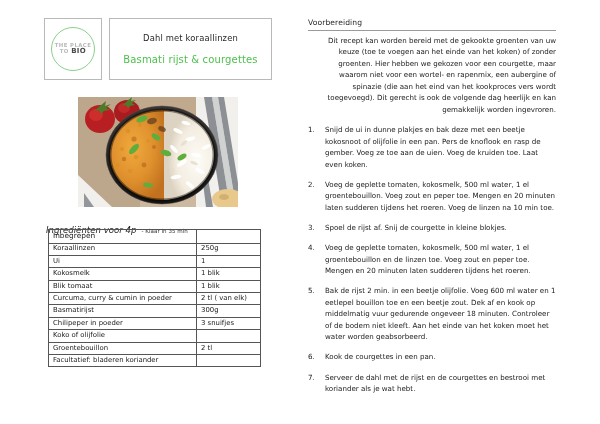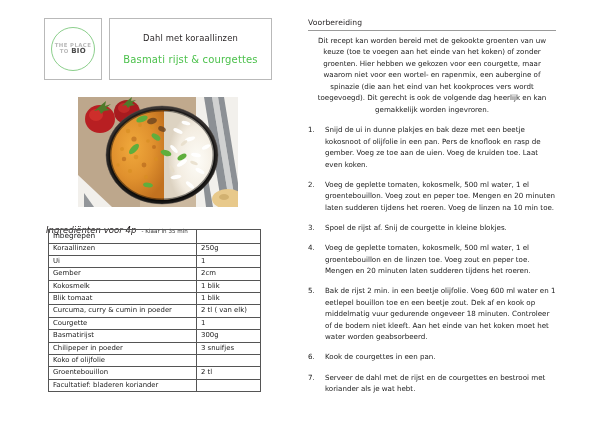--- a/index.html
+++ b/index.html
@@ -167,21 +167,21 @@
     border-bottom: 0.8px solid #9a9a9a;
     padding-bottom: 2.5px;
     margin-bottom: 4px;
     letter-spacing: 0.1px;
   }
 
   .intro {
     font-size: 7.1px;
     line-height: 1.63;
     color: #1a1a1a;
-    text-align: center;
+    text-align: right;
     margin-bottom: 8.5px;
   }
 
   .step {
     display: flex;
     font-size: 7.1px;
     line-height: 1.63;
     color: #1a1a1a;
     margin-bottom: 8.5px;
   }
@@ -350,38 +350,30 @@
           </tr>
           <tr>
             <td class="name">Koraallinzen</td>
             <td class="qty">250g</td>
           </tr>
           <tr>
             <td class="name">Ui</td>
             <td class="qty">1</td>
           </tr>
           <tr>
-            <td class="name">Gember</td>
-            <td class="qty">2cm</td>
-          </tr>
-          <tr>
             <td class="name">Kokosmelk</td>
             <td class="qty">1 blik</td>
           </tr>
           <tr>
             <td class="name">Blik tomaat</td>
             <td class="qty">1 blik</td>
           </tr>
           <tr>
             <td class="name">Curcuma, curry &amp; cumin in poeder</td>
             <td class="qty">2 tl ( van elk)</td>
-          </tr>
-          <tr>
-            <td class="name">Courgette</td>
-            <td class="qty">1</td>
           </tr>
           <tr>
             <td class="name">Basmatirijst</td>
             <td class="qty">300g</td>
           </tr>
           <tr>
             <td class="name">Chilipeper in poeder</td>
             <td class="qty">3 snuifjes</td>
           </tr>
           <tr>

